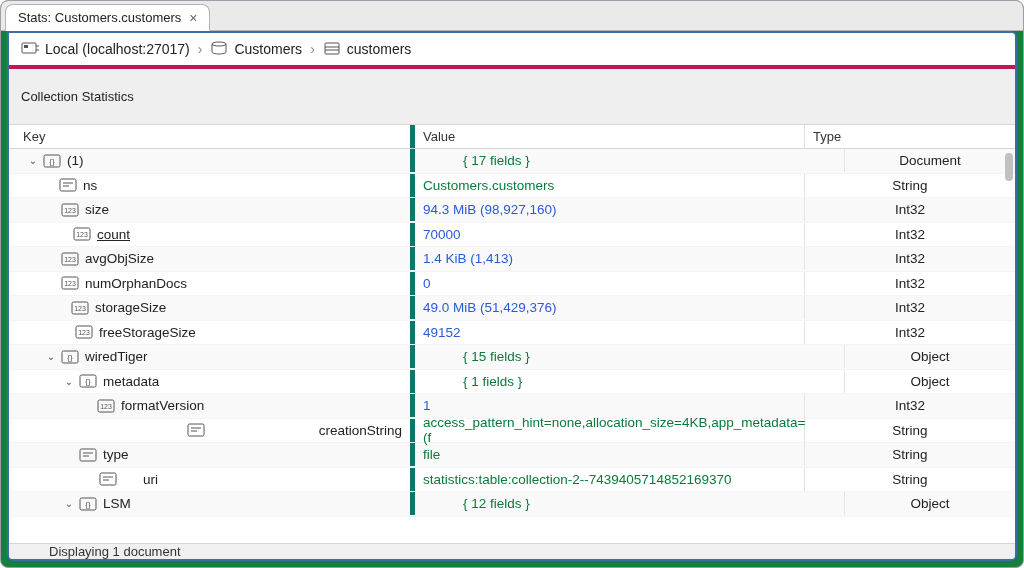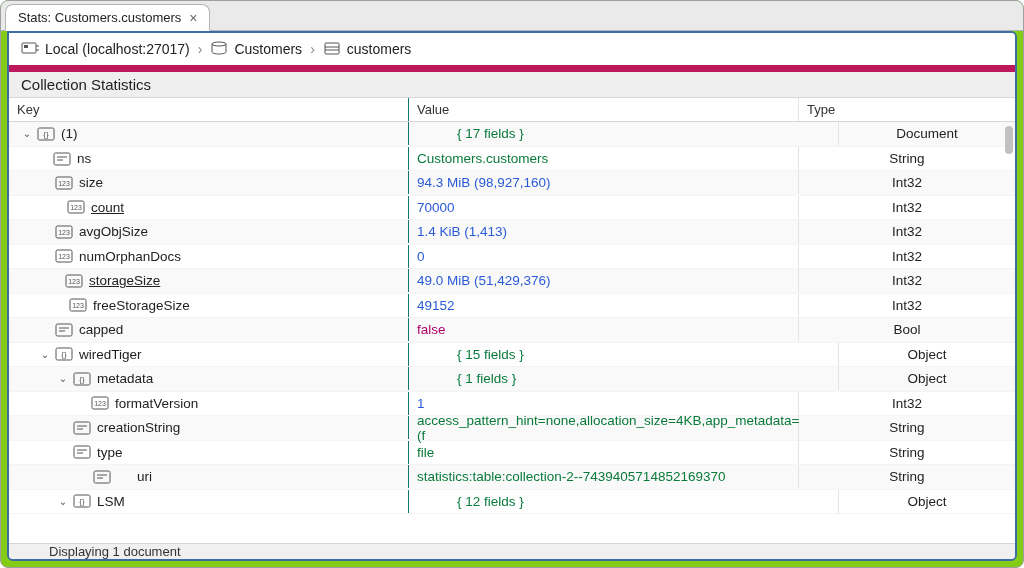--- a/index.html
+++ b/index.html
@@ -1,28 +1,28 @@
 <!DOCTYPE html>
 <html><head>
 <meta charset="utf-8">
 <style>
   * { box-sizing: border-box; margin: 0; padding: 0; }
   html, body { width: 1024px; height: 568px; font-family: -apple-system, "Segoe UI", Arial, sans-serif; font-size: 13px; color: #222; background: #fff; }
-  .window { width: 1024px; height: 568px; border: 1px solid #9aa0a6; border-radius: 8px; display: flex; flex-direction: column; overflow: hidden; background: #84cc16; }
+  .window { width: 1024px; height: 568px; border: 1px solid #9aa0a6; border-radius: 8px; display: flex; flex-direction: column; overflow: hidden; background: #15803d; }
   .tabbar { display: flex; align-items: flex-end; background: #eaeaea; border-bottom: 1px solid #b5b5b5; height: 30px; padding-left: 4px; }
   .tab { background: #fff; border: 1px solid #b5b5b5; border-bottom: 1px solid #fff; border-radius: 8px 8px 0 0; padding: 5px 12px; display: flex; align-items: center; gap: 8px; font-size: 13px; position: relative; top: 1px; }
   .tab .close { color: #666; font-size: 14px; line-height: 1; cursor: pointer; }
   .content { border: 2px solid #3a6ea5; border-radius: 0 6px 6px 6px; margin: 0 6px 6px 6px; flex: 1; display: flex; flex-direction: column; background: #fff; overflow: hidden; }
   .breadcrumb { display: flex; align-items: center; gap: 8px; padding: 8px 12px; background: #fff; font-size: 14px; }
   .crumb { display: flex; align-items: center; gap: 6px; color: #222; cursor: pointer; }
   .chev { color: #888; }
-  .sectionbar { background: #efefef; border-top: 7px solid #be185d; border-bottom: 1px solid #d6d6d6; padding: 4px 12px; font-size: 15px; }
+  .sectionbar { background: #efefef; border-top: 4px solid #be185d; border-bottom: 1px solid #d6d6d6; padding: 20px 12px; font-size: 13px; }
   .grid-wrap { flex: 1; overflow: hidden; display: flex; flex-direction: column; }
   .grid-hdr { display: flex; background: #fff; border-bottom: 1px solid #d6d6d6; font-size: 13px; color: #333; }
-  .col-key   { width: 400px; padding: 4px 8px; border-right: 1px solid #0f766e; }
+  .col-key   { width: 400px; padding: 4px 8px; border-right: 5px solid #0f766e; margin-left: 6px; }
   .col-value { width: 390px; padding: 4px 8px; border-right: 1px solid #e3e3e3; }
   .col-type  { flex: 1; padding: 4px 8px; }
   .grid-body { flex: 1; overflow-y: auto; font-size: 13.5px; position: relative; }
   .row { display: flex; align-items: center; height: 24.5px; border-bottom: 1px solid #f4f4f4; }
   .row:nth-child(even){ background: #f9f9f9; }
   .row .col-key { display: flex; align-items: center; gap: 4px; }
   .twisty { width: 12px; display: inline-flex; justify-content: center; cursor: pointer; color: #555; font-size: 10px; }
   .twisty.empty { visibility: hidden; }
   .kicon { width: 18px; height: 14px; display: inline-flex; align-items: center; justify-content: center; margin-right: 2px; }
   .kicon svg { width: 18px; height: 14px; }
@@ -130,21 +130,21 @@
                 <svg>
                   <use href="#ic-doc"></use>
                 </svg>
               </span>
               <span>(1)</span>
             </div>
             <div class="col-value val-obj">{ 17 fields }</div>
             <div class="col-type type-cell">Document</div>
           </div>
           <div class="row">
-            <div class="col-key" style="padding-left: 28px; align-items: flex-end;">
+            <div class="col-key" style="padding-left: 28px;">
               <span class="twisty empty">›</span>
               <span class="kicon">
                 <svg>
                   <use href="#ic-field"></use>
                 </svg>
               </span>
               <span>ns</span>
             </div>
             <div class="col-value val-str">Customers.customers</div>
             <div class="col-type type-cell">String</div>
@@ -195,21 +195,21 @@
                 <svg>
                   <use href="#ic-int"></use>
                 </svg>
               </span>
               <span>numOrphanDocs</span>
             </div>
             <div class="col-value val-num">0</div>
             <div class="col-type type-cell">Int32</div>
           </div>
           <div class="row">
-            <div class="col-key" style="padding-left: 40px; text-decoration: underline;">
+            <div class="col-key" style="padding-left: 40px;">
               <span class="twisty empty">›</span>
               <span class="kicon">
                 <svg>
                   <use href="#ic-int"></use>
                 </svg>
               </span>
               <span>storageSize</span>
             </div>
             <div class="col-value val-num">49.0 MiB  (51,429,376)</div>
             <div class="col-type type-cell">Int32</div>
@@ -219,33 +219,20 @@
               <span class="twisty empty">›</span>
               <span class="kicon">
                 <svg>
                   <use href="#ic-int"></use>
                 </svg>
               </span>
               <span>freeStorageSize</span>
             </div>
             <div class="col-value val-num">49152</div>
             <div class="col-type type-cell">Int32</div>
-          </div>
-          <div class="row">
-            <div class="col-key" style="padding-left: 30px;">
-              <span class="twisty empty">›</span>
-              <span class="kicon">
-                <svg>
-                  <use href="#ic-field"></use>
-                </svg>
-              </span>
-              <span>capped</span>
-            </div>
-            <div class="col-value val-bool">false</div>
-            <div class="col-type type-cell">Bool</div>
           </div>
           <div class="row">
             <div class="col-key" style="padding-left: 30px;">
               <span class="twisty">⌄</span>
               <span class="kicon">
                 <svg>
                   <use href="#ic-obj"></use>
                 </svg>
               </span>
               <span>wiredTiger</span>
@@ -273,21 +260,21 @@
                 <svg>
                   <use href="#ic-int"></use>
                 </svg>
               </span>
               <span>formatVersion</span>
             </div>
             <div class="col-value val-num">1</div>
             <div class="col-type type-cell">Int32</div>
           </div>
           <div class="row">
-            <div class="col-key" style="padding-left: 48px;">
+            <div class="col-key" style="padding-left: 48px; justify-content: space-between;">
               <span class="twisty empty">›</span>
               <span class="kicon">
                 <svg>
                   <use href="#ic-field"></use>
                 </svg>
               </span>
               <span>creationString</span>
             </div>
             <div class="col-value val-str">access_pattern_hint=none,allocation_size=4KB,app_metadata=(f</div>
             <div class="col-type type-cell">String</div>

